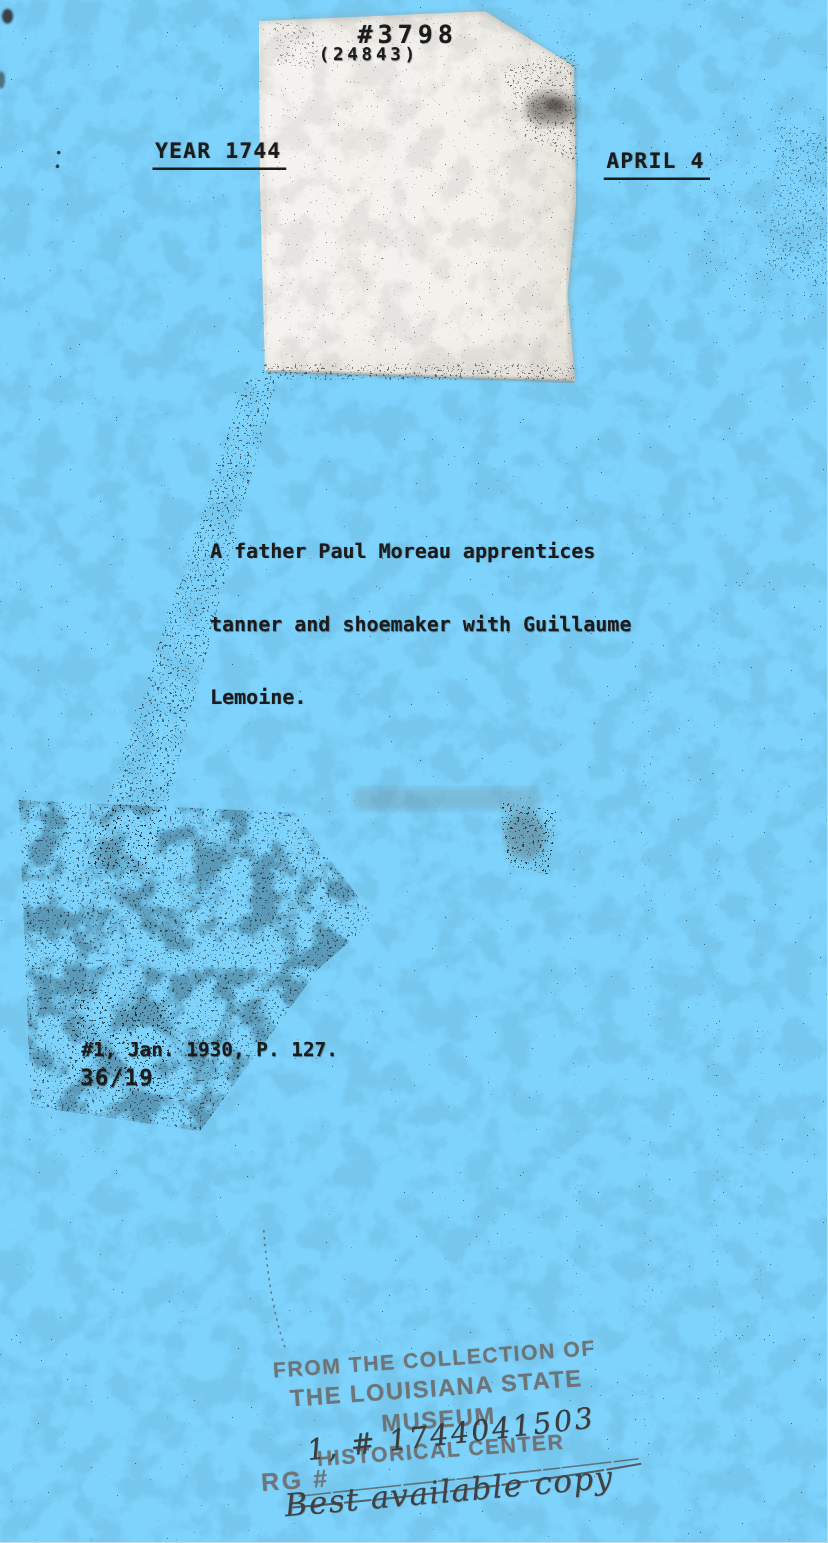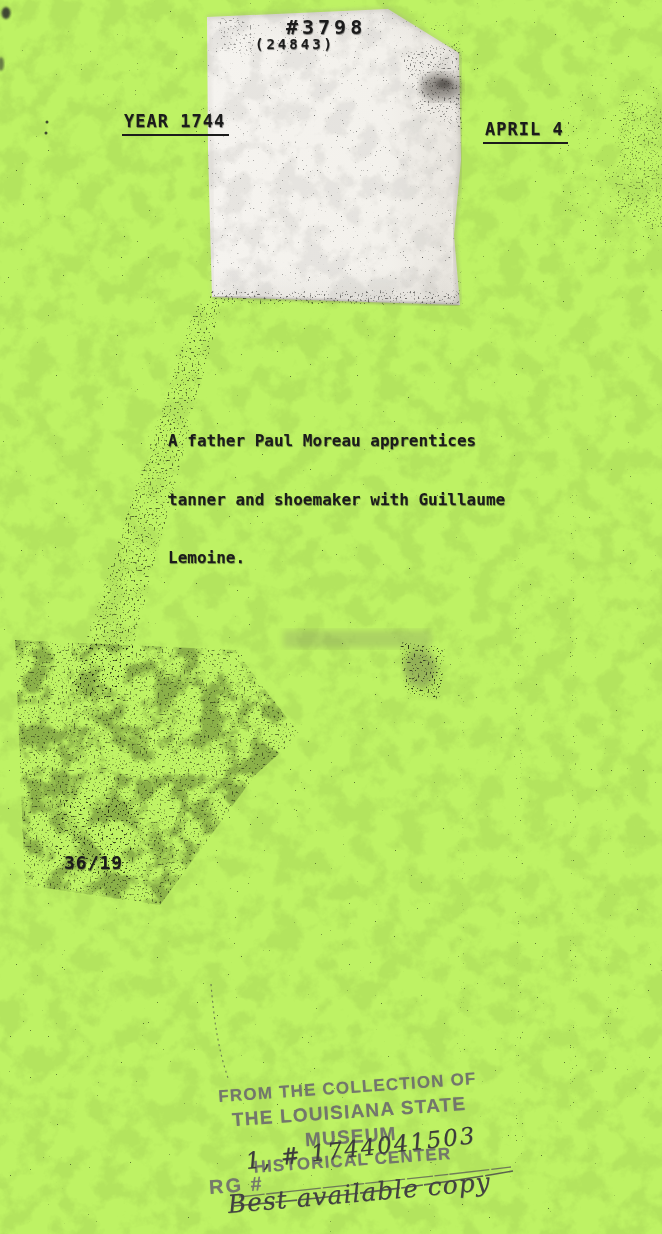--- a/index.html
+++ b/index.html
@@ -1,19 +1,19 @@
 <!DOCTYPE html>
 <html><head>
 <meta charset="utf-8">
 <style>
   * { margin:0; padding:0; box-sizing:border-box; }
   html,body { background:#e8e8e8; }
   .page {
     position:relative; width:662px; height:1234px; margin:0 auto;
-    background:#bef264; overflow:hidden;
+    background:#7dd3fc; overflow:hidden;
     font-family:"DejaVu Sans Mono", monospace;
   }
   
   .pasted {
     position:absolute; left:205px; top:8px; width:258px; height:300px;
     background:
       linear-gradient(180deg, rgba(60,55,45,.05), rgba(0,0,0,0) 12%, rgba(0,0,0,0) 86%, rgba(60,55,45,.07)),
       linear-gradient(90deg, #f5f3ef 0%, #f3f1ec 70%, #eae7e1 93%, #efece6 100%);
     clip-path: polygon(2px 9px, 183px 1px, 254px 45px, 256px 152px, 249px 227px, 255px 297px, 7px 289px, 3px 142px);
     z-index:0;
@@ -156,20 +156,21 @@
   <div class="txt tw year">YEAR 1744</div>
   <div class="txt tw date">APRIL 4</div>
 
   <div class="txt tw body-block">
     <div>A father Paul Moreau apprentices</div>
     <div>tanner and shoemaker with Guillaume</div>
     <div>Lemoine.</div>
   </div>
 
   <div class="txt tw cite-block">
+    <div>#1, Jan. 1930, P. 127.</div>
   </div>
 
   <div class="txt tw refnum">36/19</div>
 
   <div class="txt stamp-block">
     <div class="stamp-line1">FROM THE COLLECTION OF</div>
     <div class="stamp-line2">THE LOUISIANA STATE MUSEUM</div>
     <div class="stamp-line3">HISTORICAL CENTER</div>
   </div>
 

